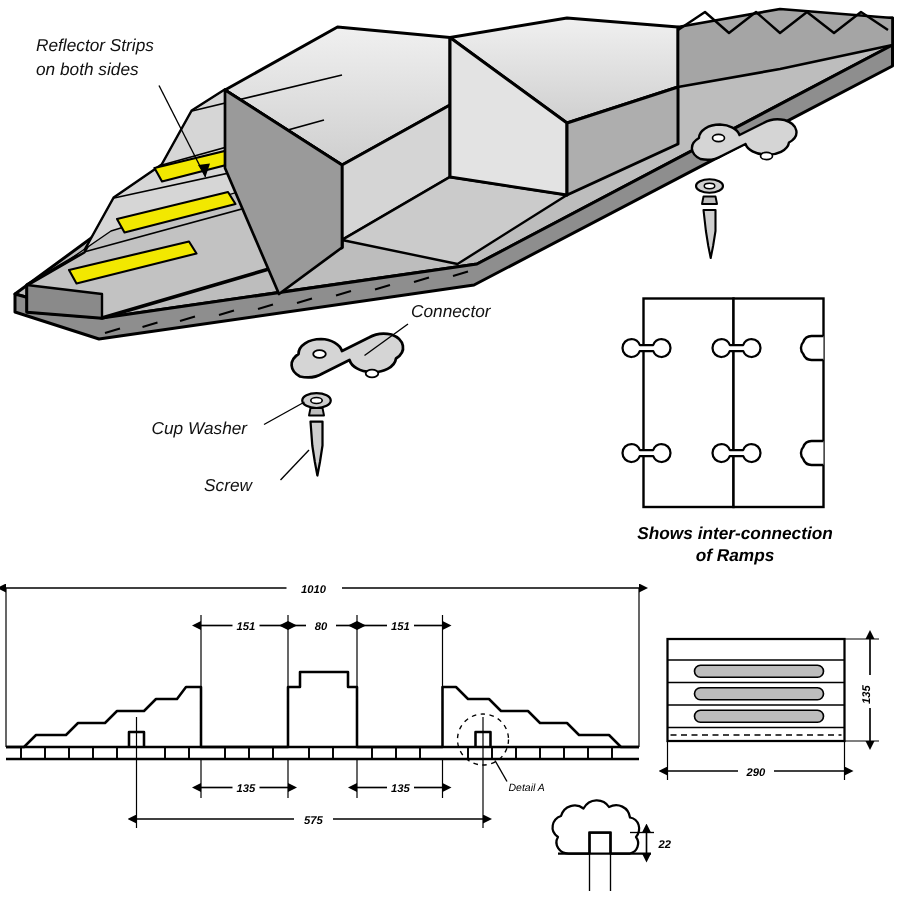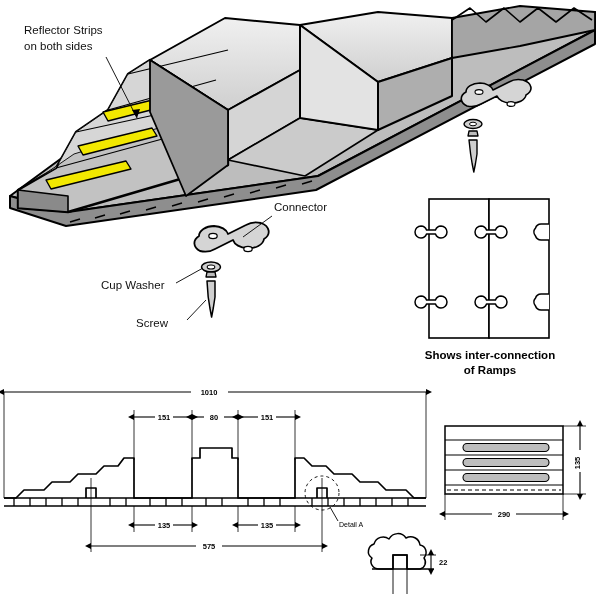--- a/index.html
+++ b/index.html
@@ -10,21 +10,21 @@
   body {
     width: 600px;
     height: 600px;
     font-family: "Liberation Sans", sans-serif;
     position: relative;
     overflow: hidden;
   }
   #root {
     position: absolute;
     left: 0; top: 0;
-    width: 600px; height: 436px;
+    width: 600px; height: 436px; font-style: italic;
   }
   svg { display: block; }
   .callout-label {
     font-size: 11.5px;
     font-family: "Liberation Sans", sans-serif;
     fill: #111;
   }
   .caption-label {
     font-size: 11.5px;
     font-weight: bold;

